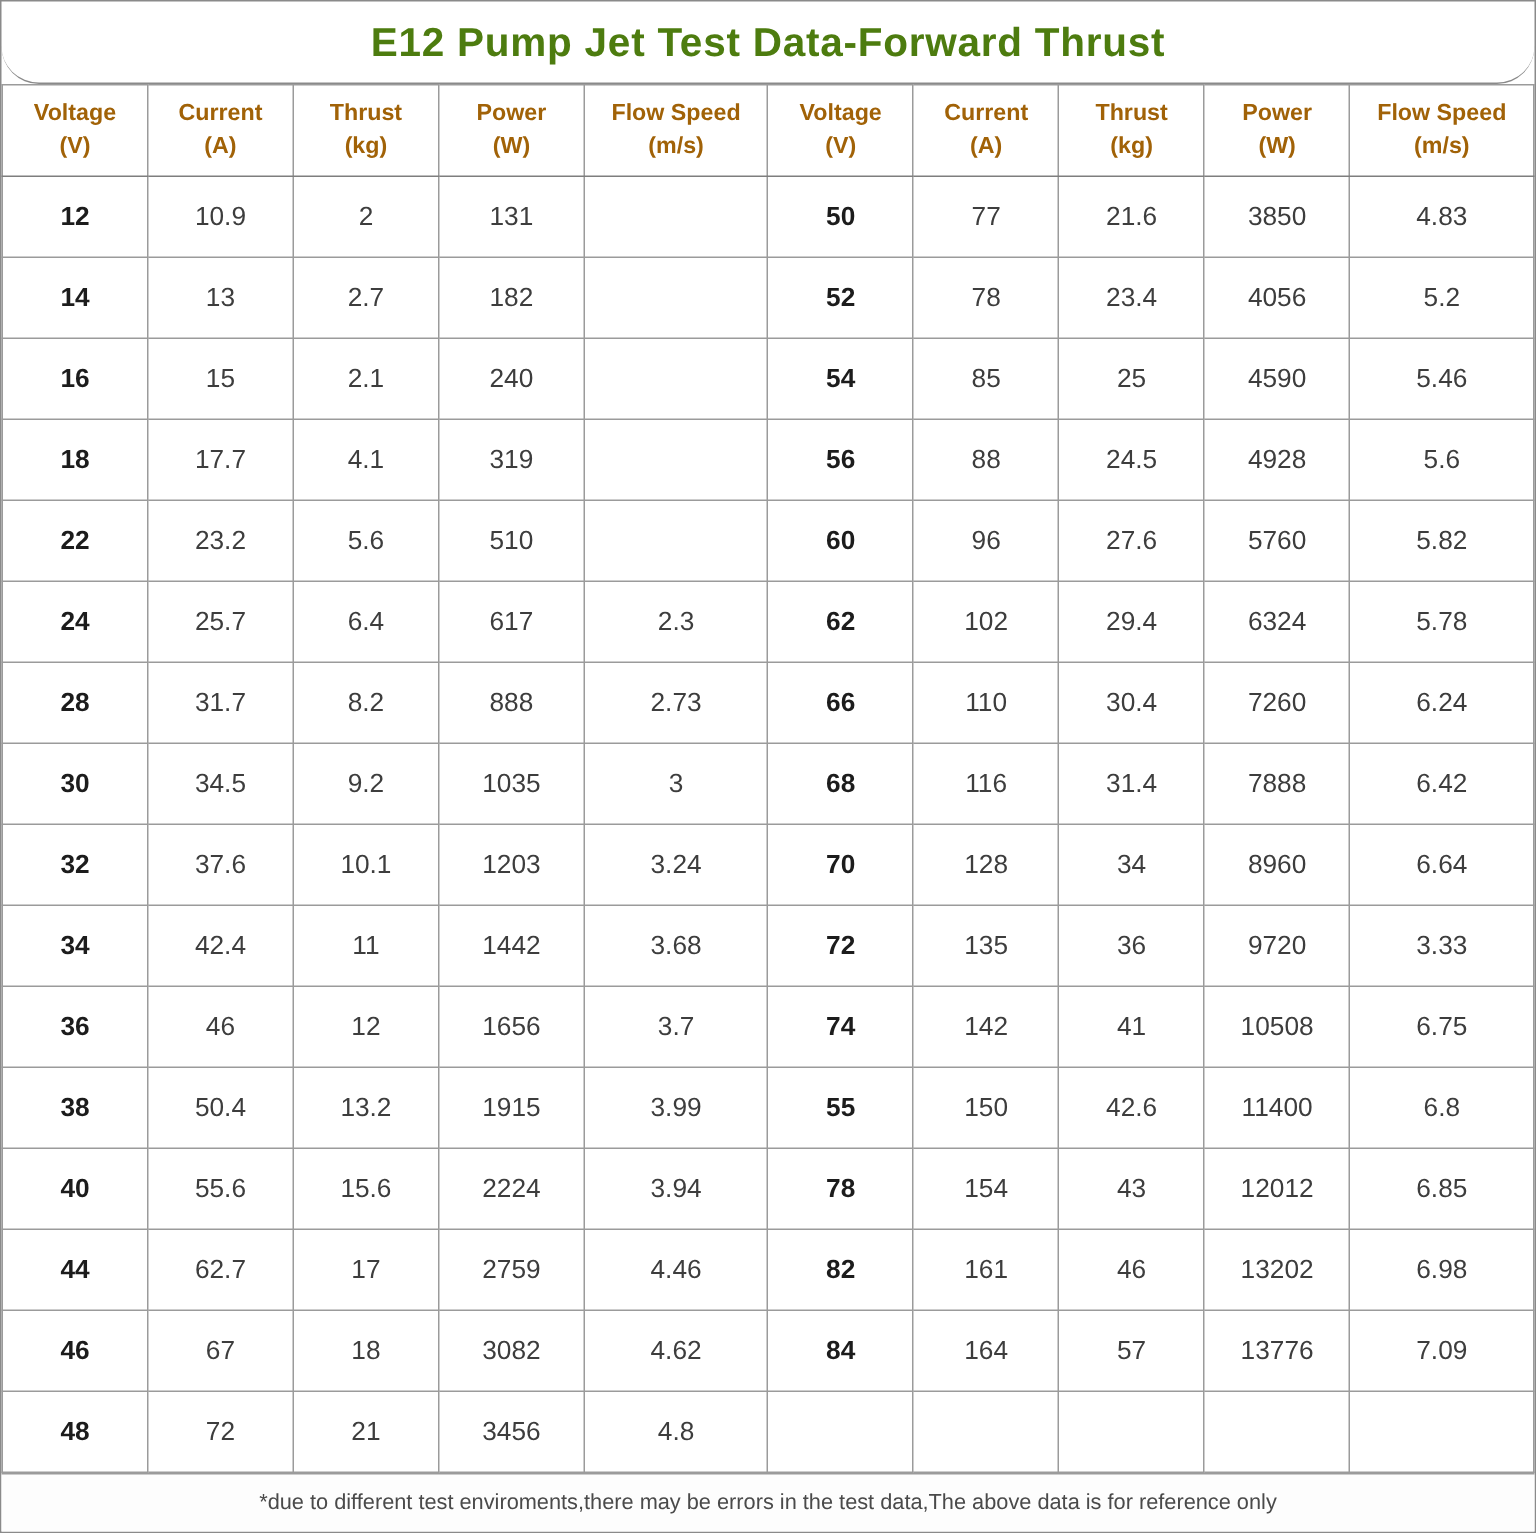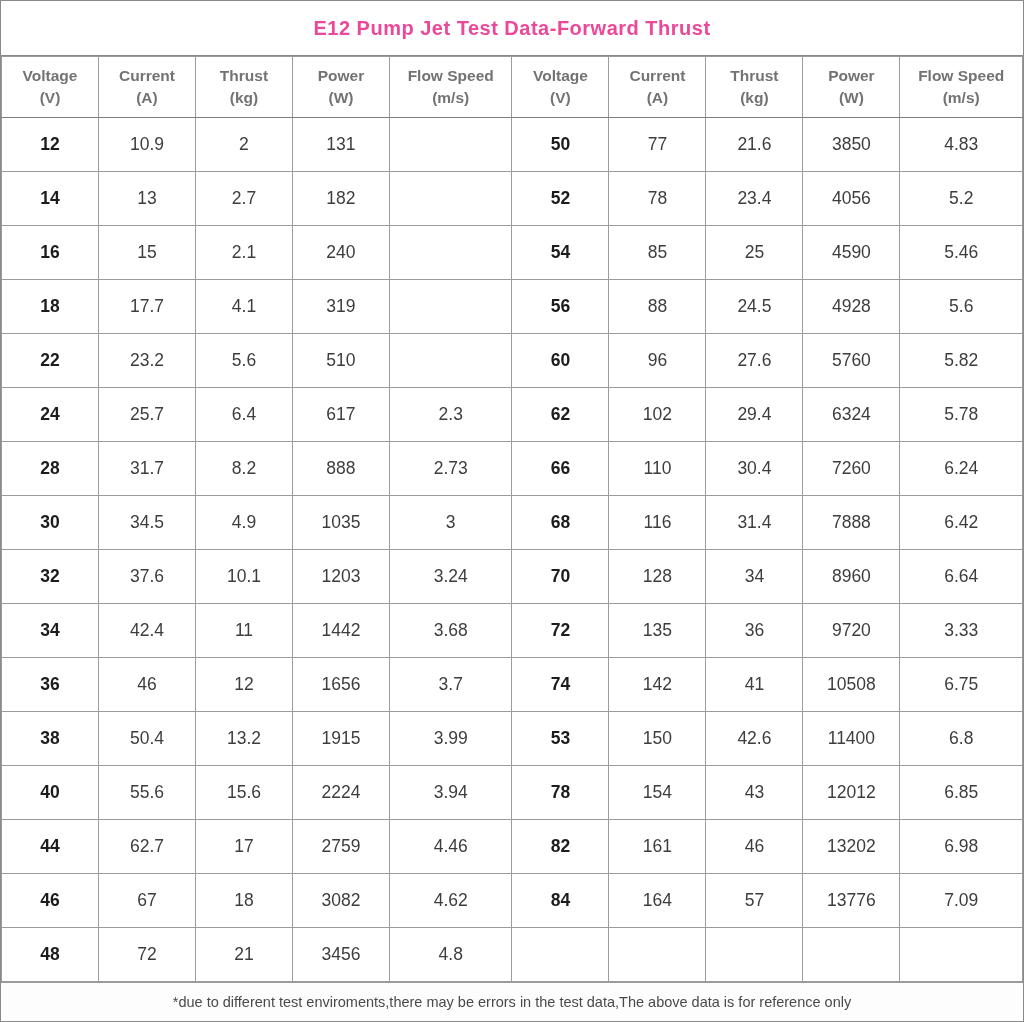--- a/index.html
+++ b/index.html
@@ -17,44 +17,45 @@
     display: flex;
     flex-direction: column;
   }
   .title-bar {
     height: 54px;
     flex: 0 0 54px;
     display: flex;
     align-items: center;
     justify-content: center;
     border-bottom: 1px solid #8a8a8a;
-    font-size: 20px;
+    font-size: 27px;
     font-weight: bold;
-    color: #ec4899;
+    color: #4d7c0f;
     letter-spacing: 0.5px;
+    border-radius: 25px;
   }
   table.data-table {
     width: 100%;
     flex: 1 1 auto;
     border-collapse: collapse;
     table-layout: fixed;
   }
   .data-table th, .data-table td {
     border: 1px solid #9b9b9b;
     text-align: center;
     vertical-align: middle;
     padding: 0 2px;
     overflow: hidden;
     white-space: nowrap;
   }
   .data-table thead th {
     height: 60px;
     font-size: 15.5px;
     font-weight: bold;
-    color: #737373;
+    color: #a16207;
     line-height: 1.45;
     border-bottom: 1px solid #7e7e7e;
   }
   .data-table tbody td {
     height: 45px;
     font-size: 17.5px;
     color: #3d3d3d;
   }
   .data-table tbody td.voltage {
     font-weight: bold;
@@ -218,21 +219,21 @@
           <td>2.73</td>
           <td class="voltage">66</td>
           <td>110</td>
           <td>30.4</td>
           <td>7260</td>
           <td>6.24</td>
         </tr>
         <tr>
           <td class="voltage">30</td>
           <td>34.5</td>
-          <td>4.9</td>
+          <td>9.2</td>
           <td>1035</td>
           <td>3</td>
           <td class="voltage">68</td>
           <td>116</td>
           <td>31.4</td>
           <td>7888</td>
           <td>6.42</td>
         </tr>
         <tr>
           <td class="voltage">32</td>
@@ -269,21 +270,21 @@
           <td>41</td>
           <td>10508</td>
           <td>6.75</td>
         </tr>
         <tr>
           <td class="voltage">38</td>
           <td>50.4</td>
           <td>13.2</td>
           <td>1915</td>
           <td>3.99</td>
-          <td class="voltage">53</td>
+          <td class="voltage">55</td>
           <td>150</td>
           <td>42.6</td>
           <td>11400</td>
           <td>6.8</td>
         </tr>
         <tr>
           <td class="voltage">40</td>
           <td>55.6</td>
           <td>15.6</td>
           <td>2224</td>

